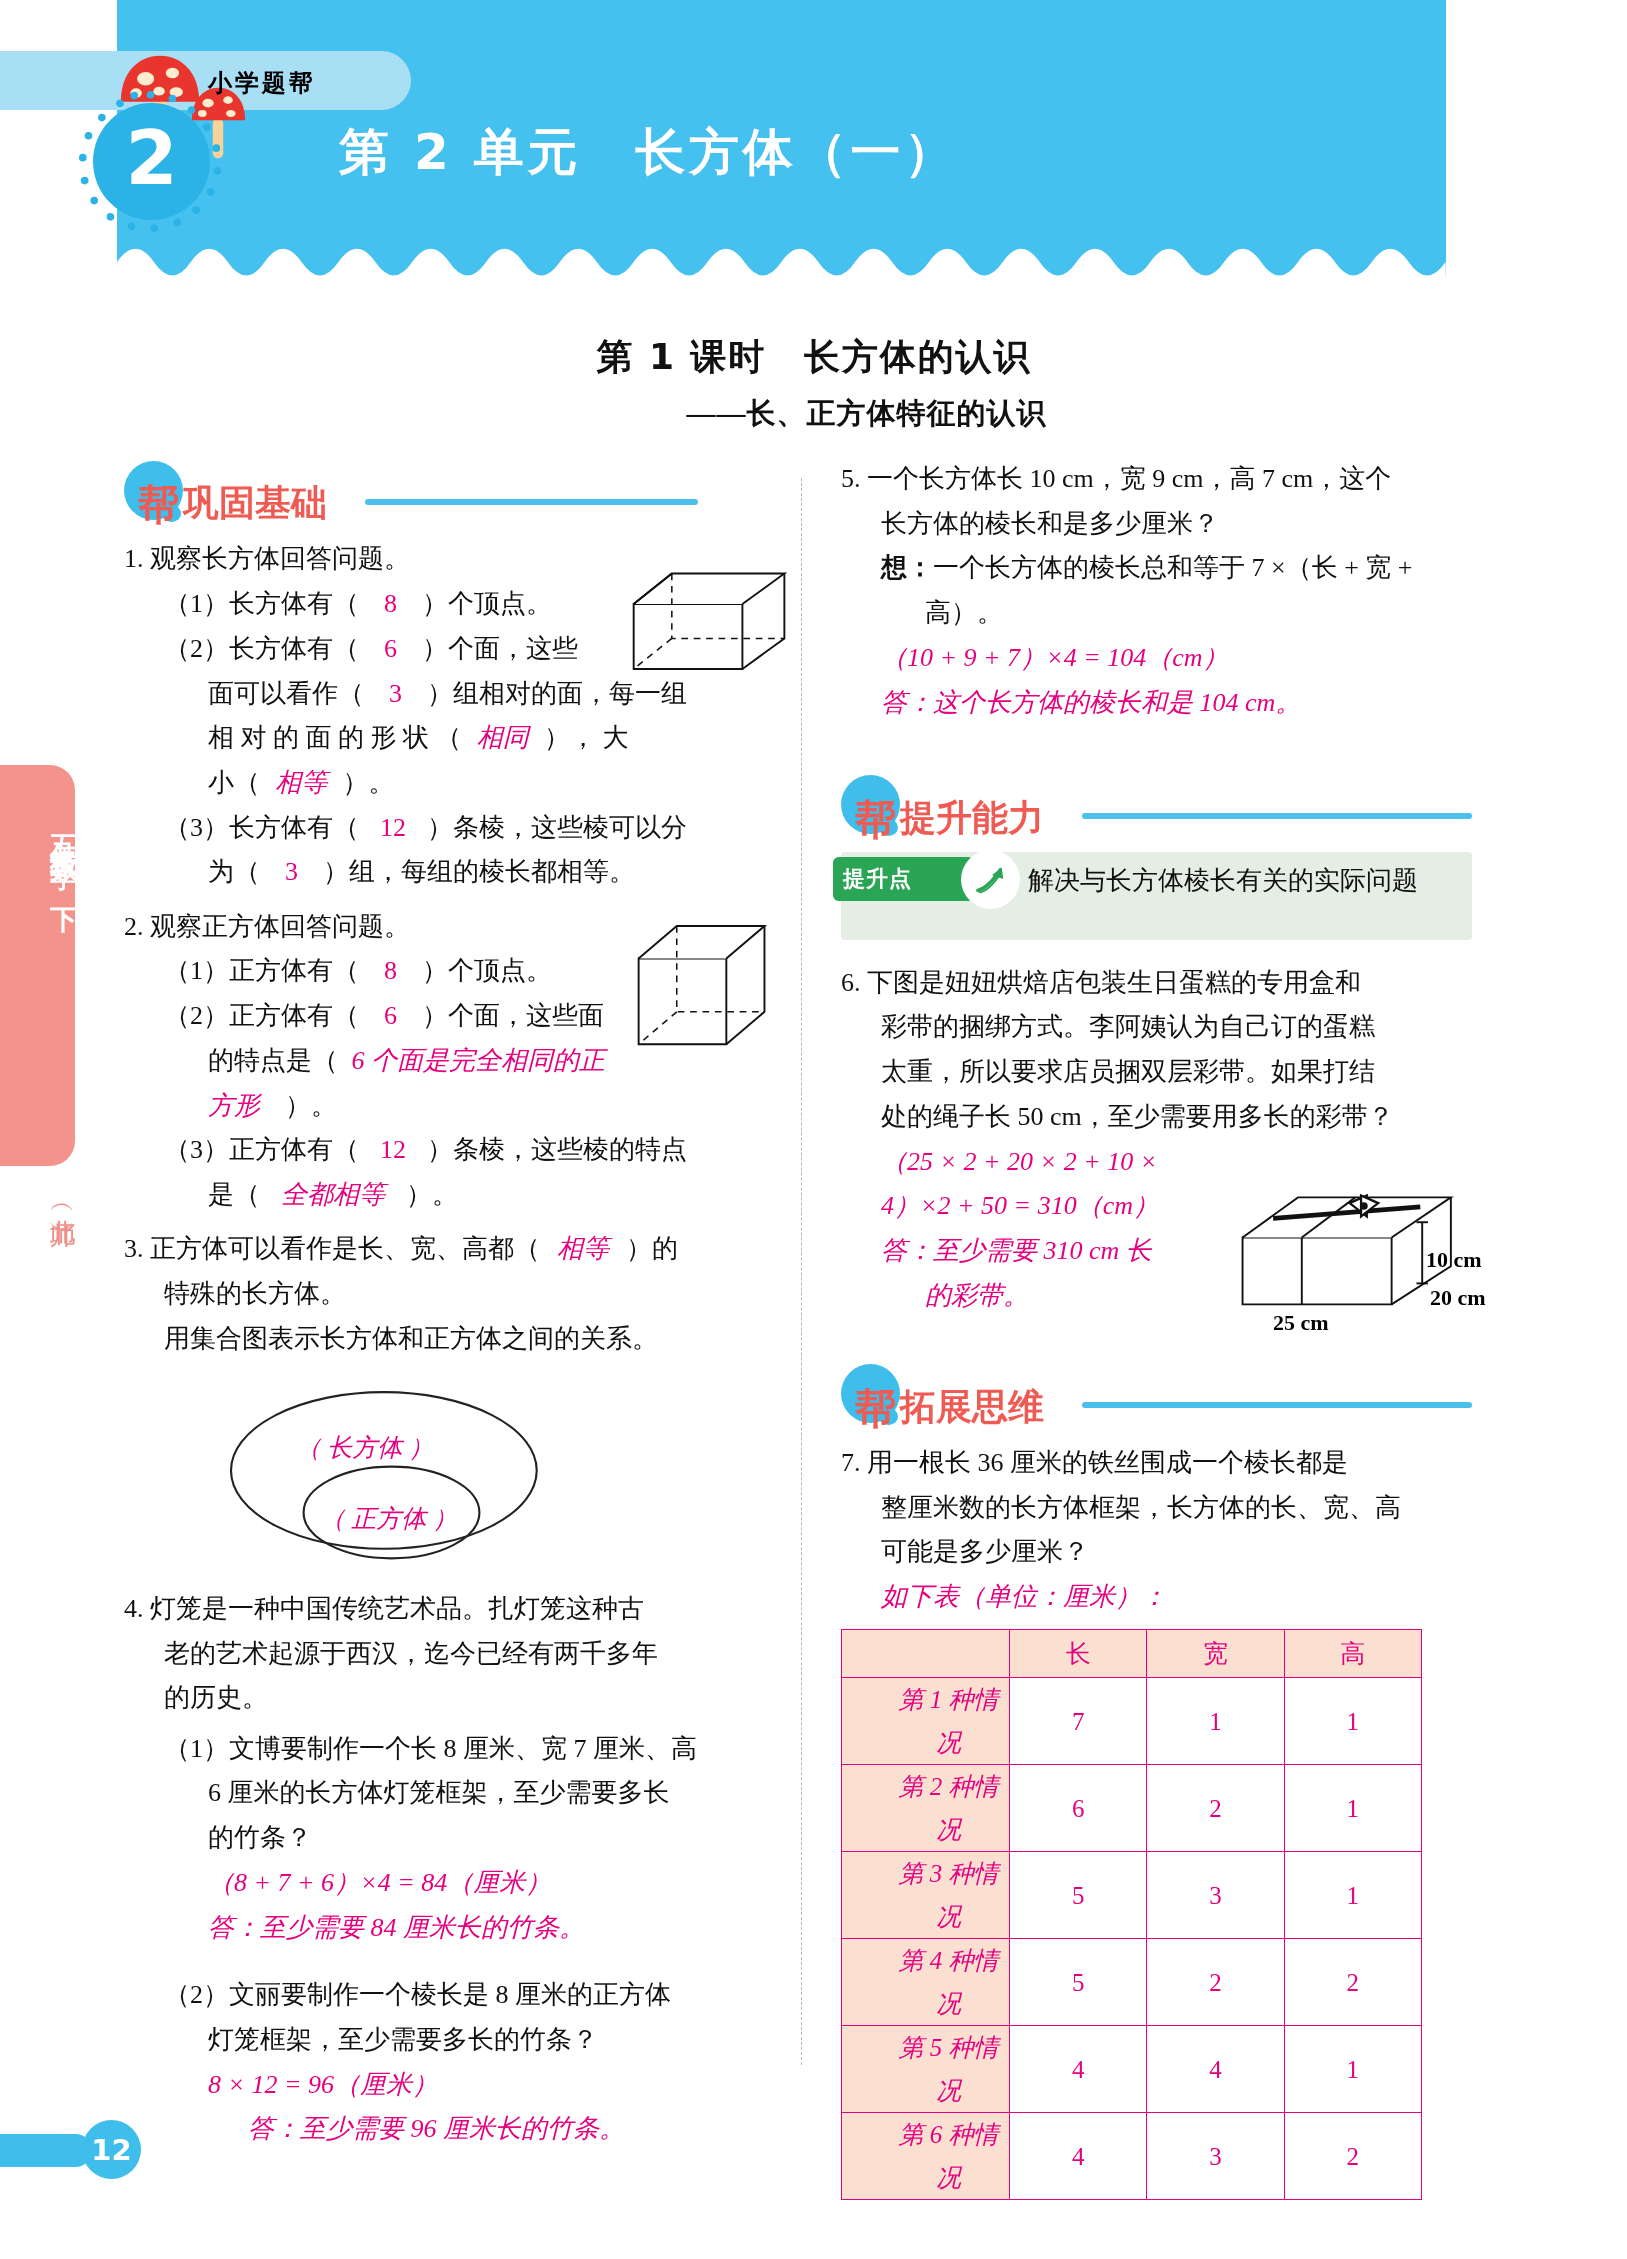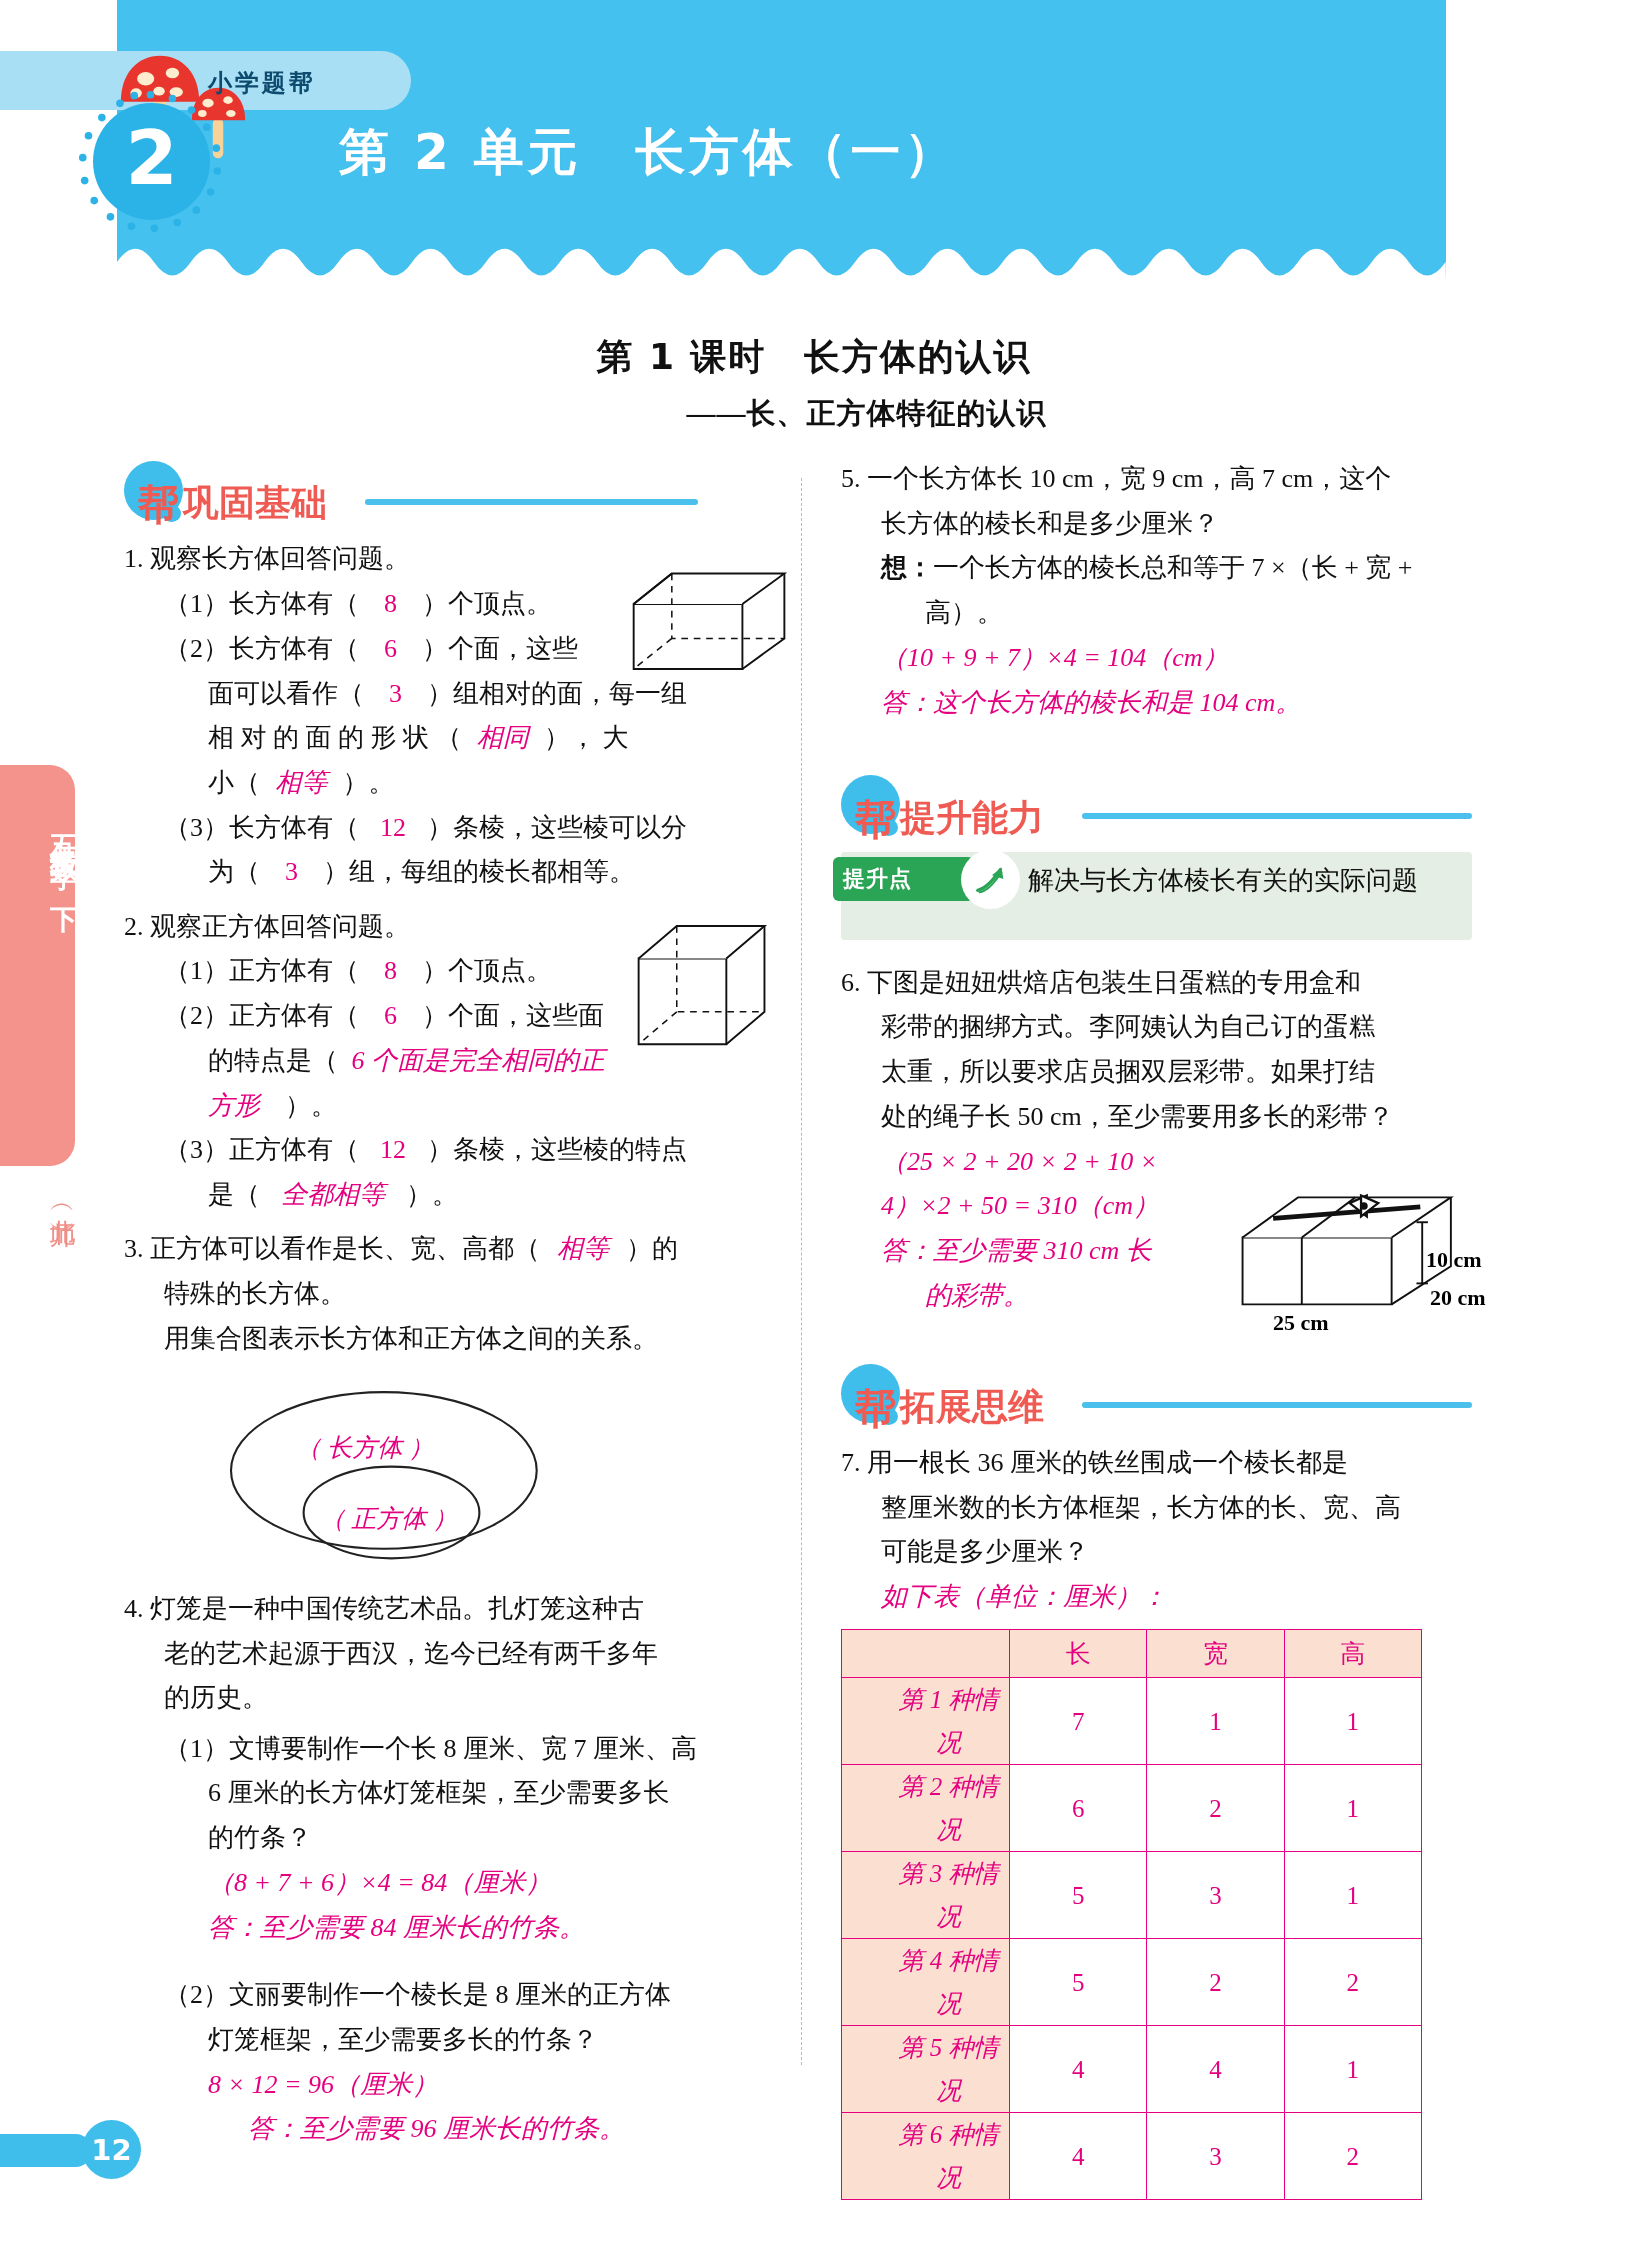--- a/index.html
+++ b/index.html
@@ -22,21 +22,21 @@
     overflow:hidden;
   }
   .hdr-wave svg { display:block; }
   .hdr-tab {
     position:absolute; left:0px; top:51px; width:411px; height:59px;
     background:#a9dff5; border-radius:0 32.5px 32.5px 0;
   }
   .hdr-tab-label {
     position:absolute; left:208px; top:67px;
     font-family:"DejaVu Sans","Liberation Sans",sans-serif;
-    font-size:24px; font-weight:bold; color:#0c4a6e; letter-spacing:2.9px;
+    font-size:24px; font-weight:bold; color:#000000; letter-spacing:2.9px;
   }
   .mushroom { position:absolute; }
   .unit-badge {
     position:absolute; left:93px; top:103px;
     width:117px; height:117px; border-radius:50%;
     background:#2bb3e8;
     display:flex; align-items:center; justify-content:center;
   }
   .unit-badge span {
     font-family:"DejaVu Sans","Liberation Sans",sans-serif;

